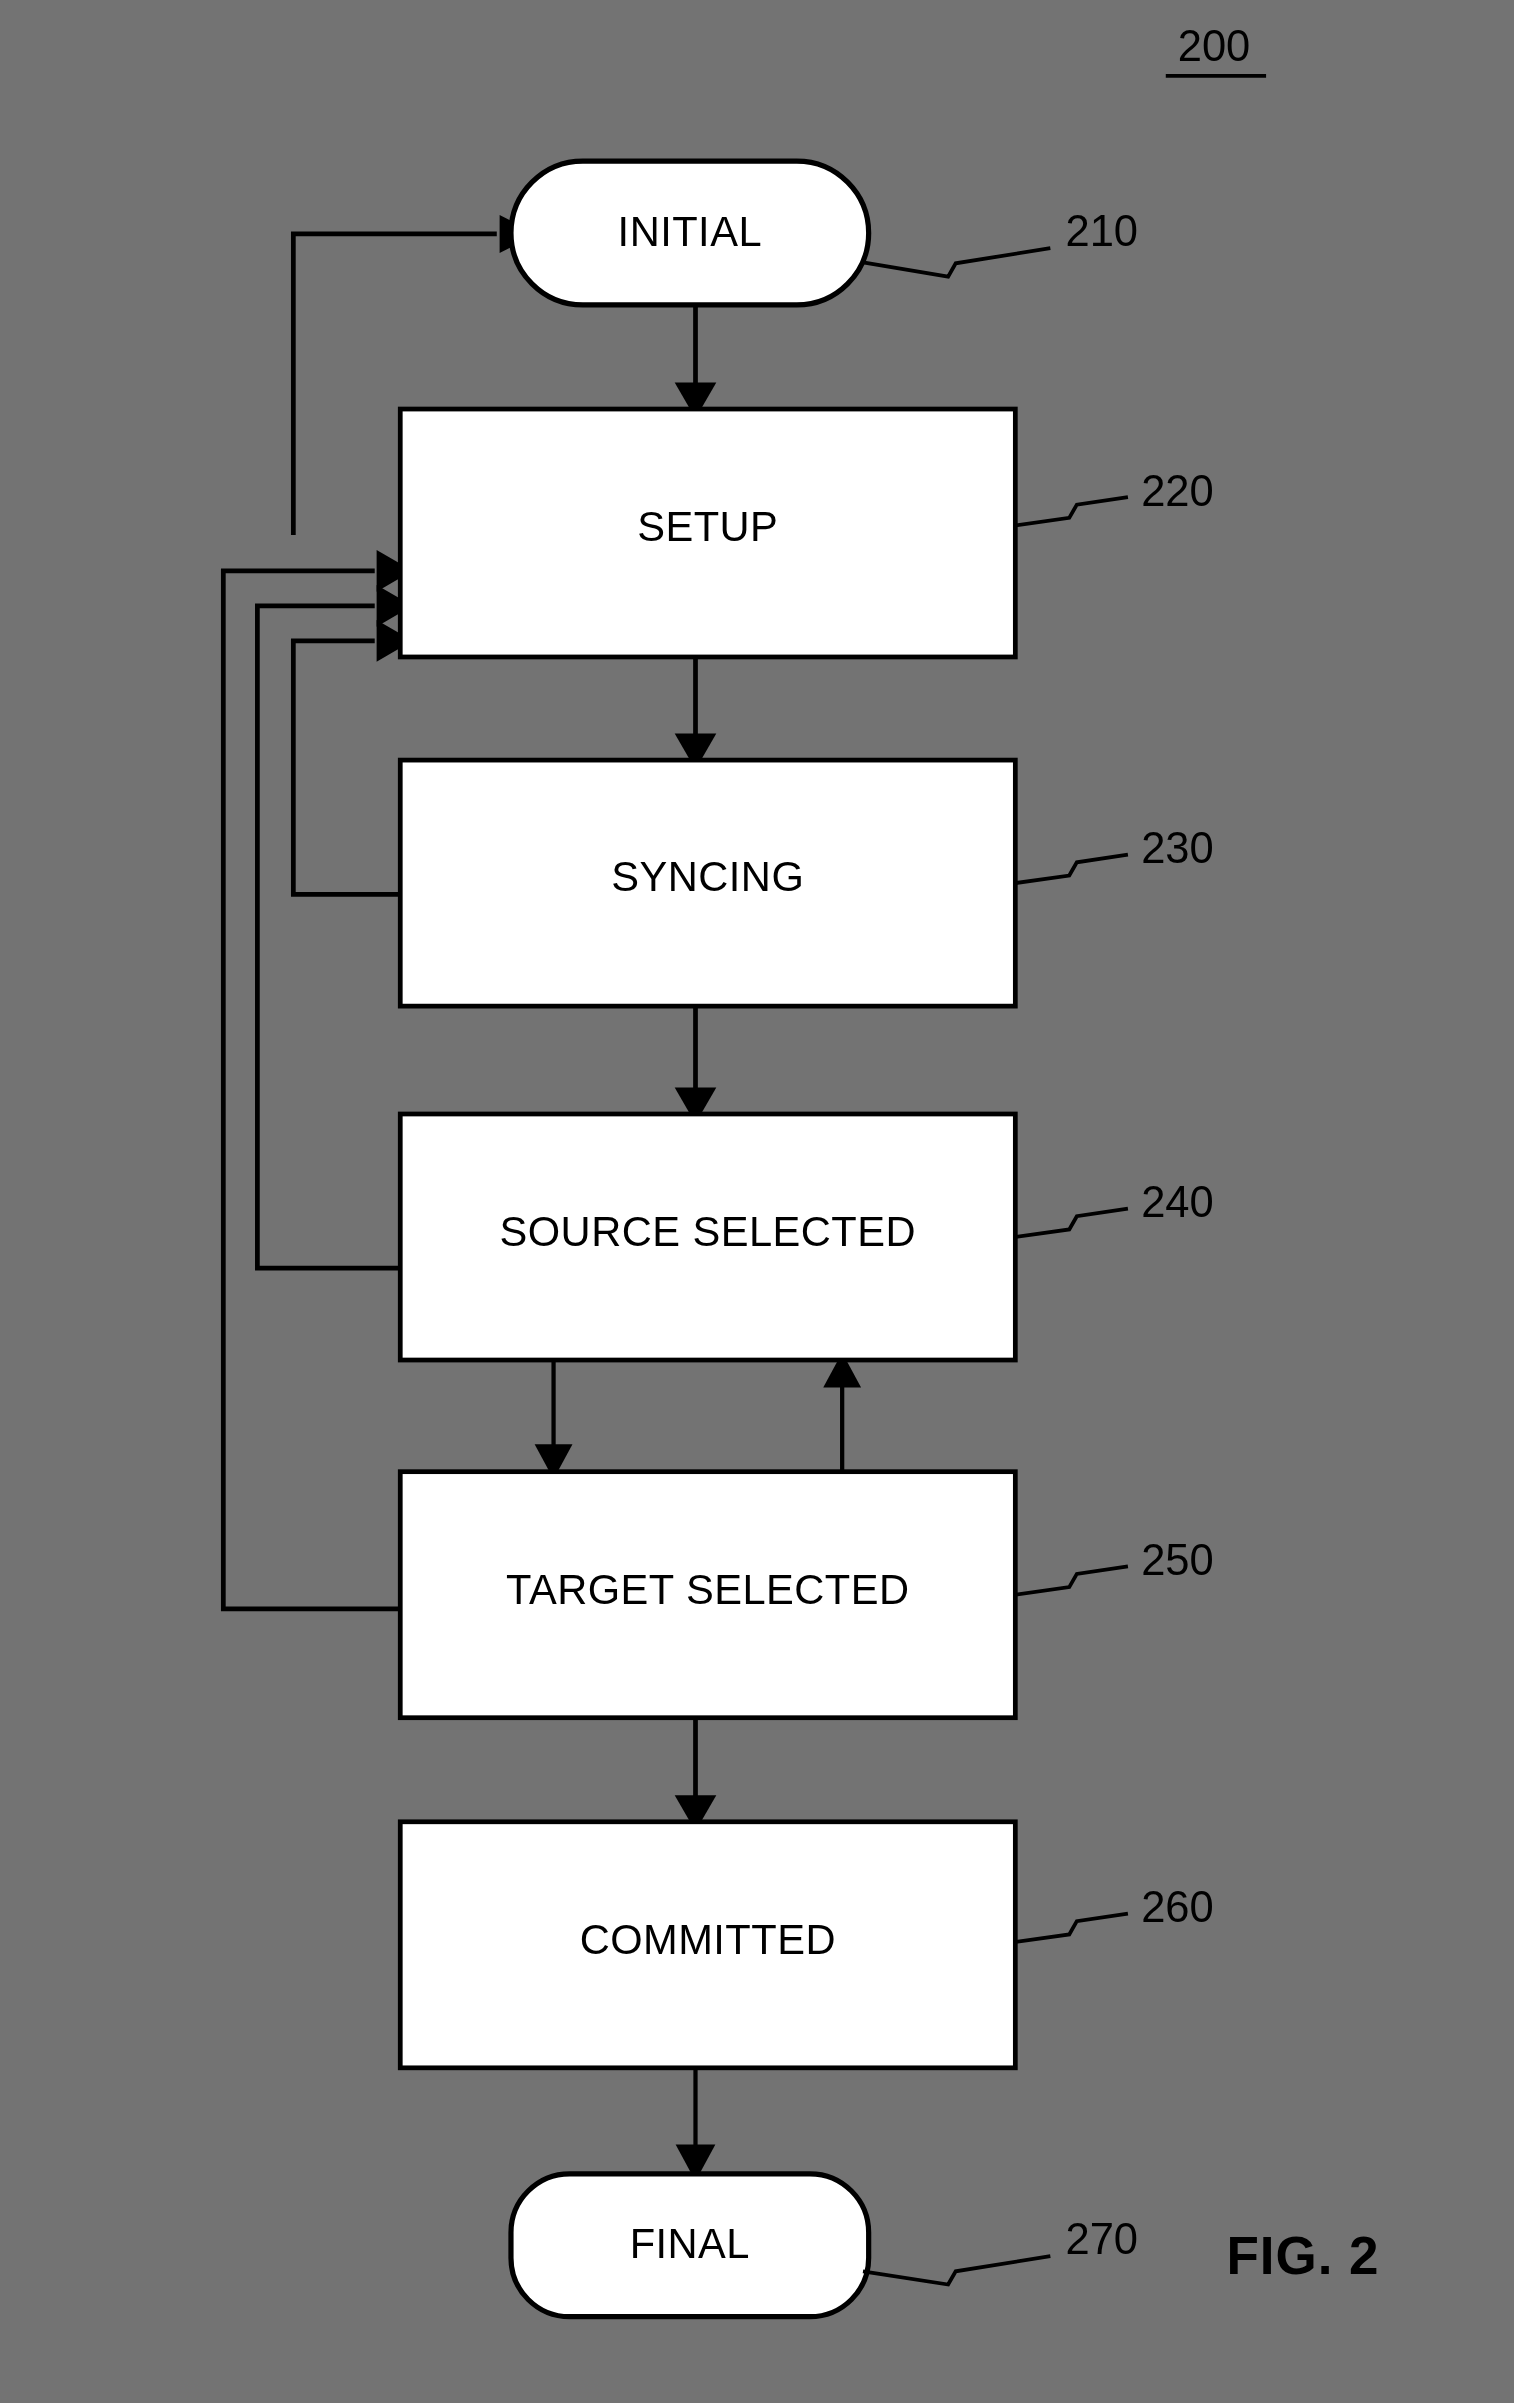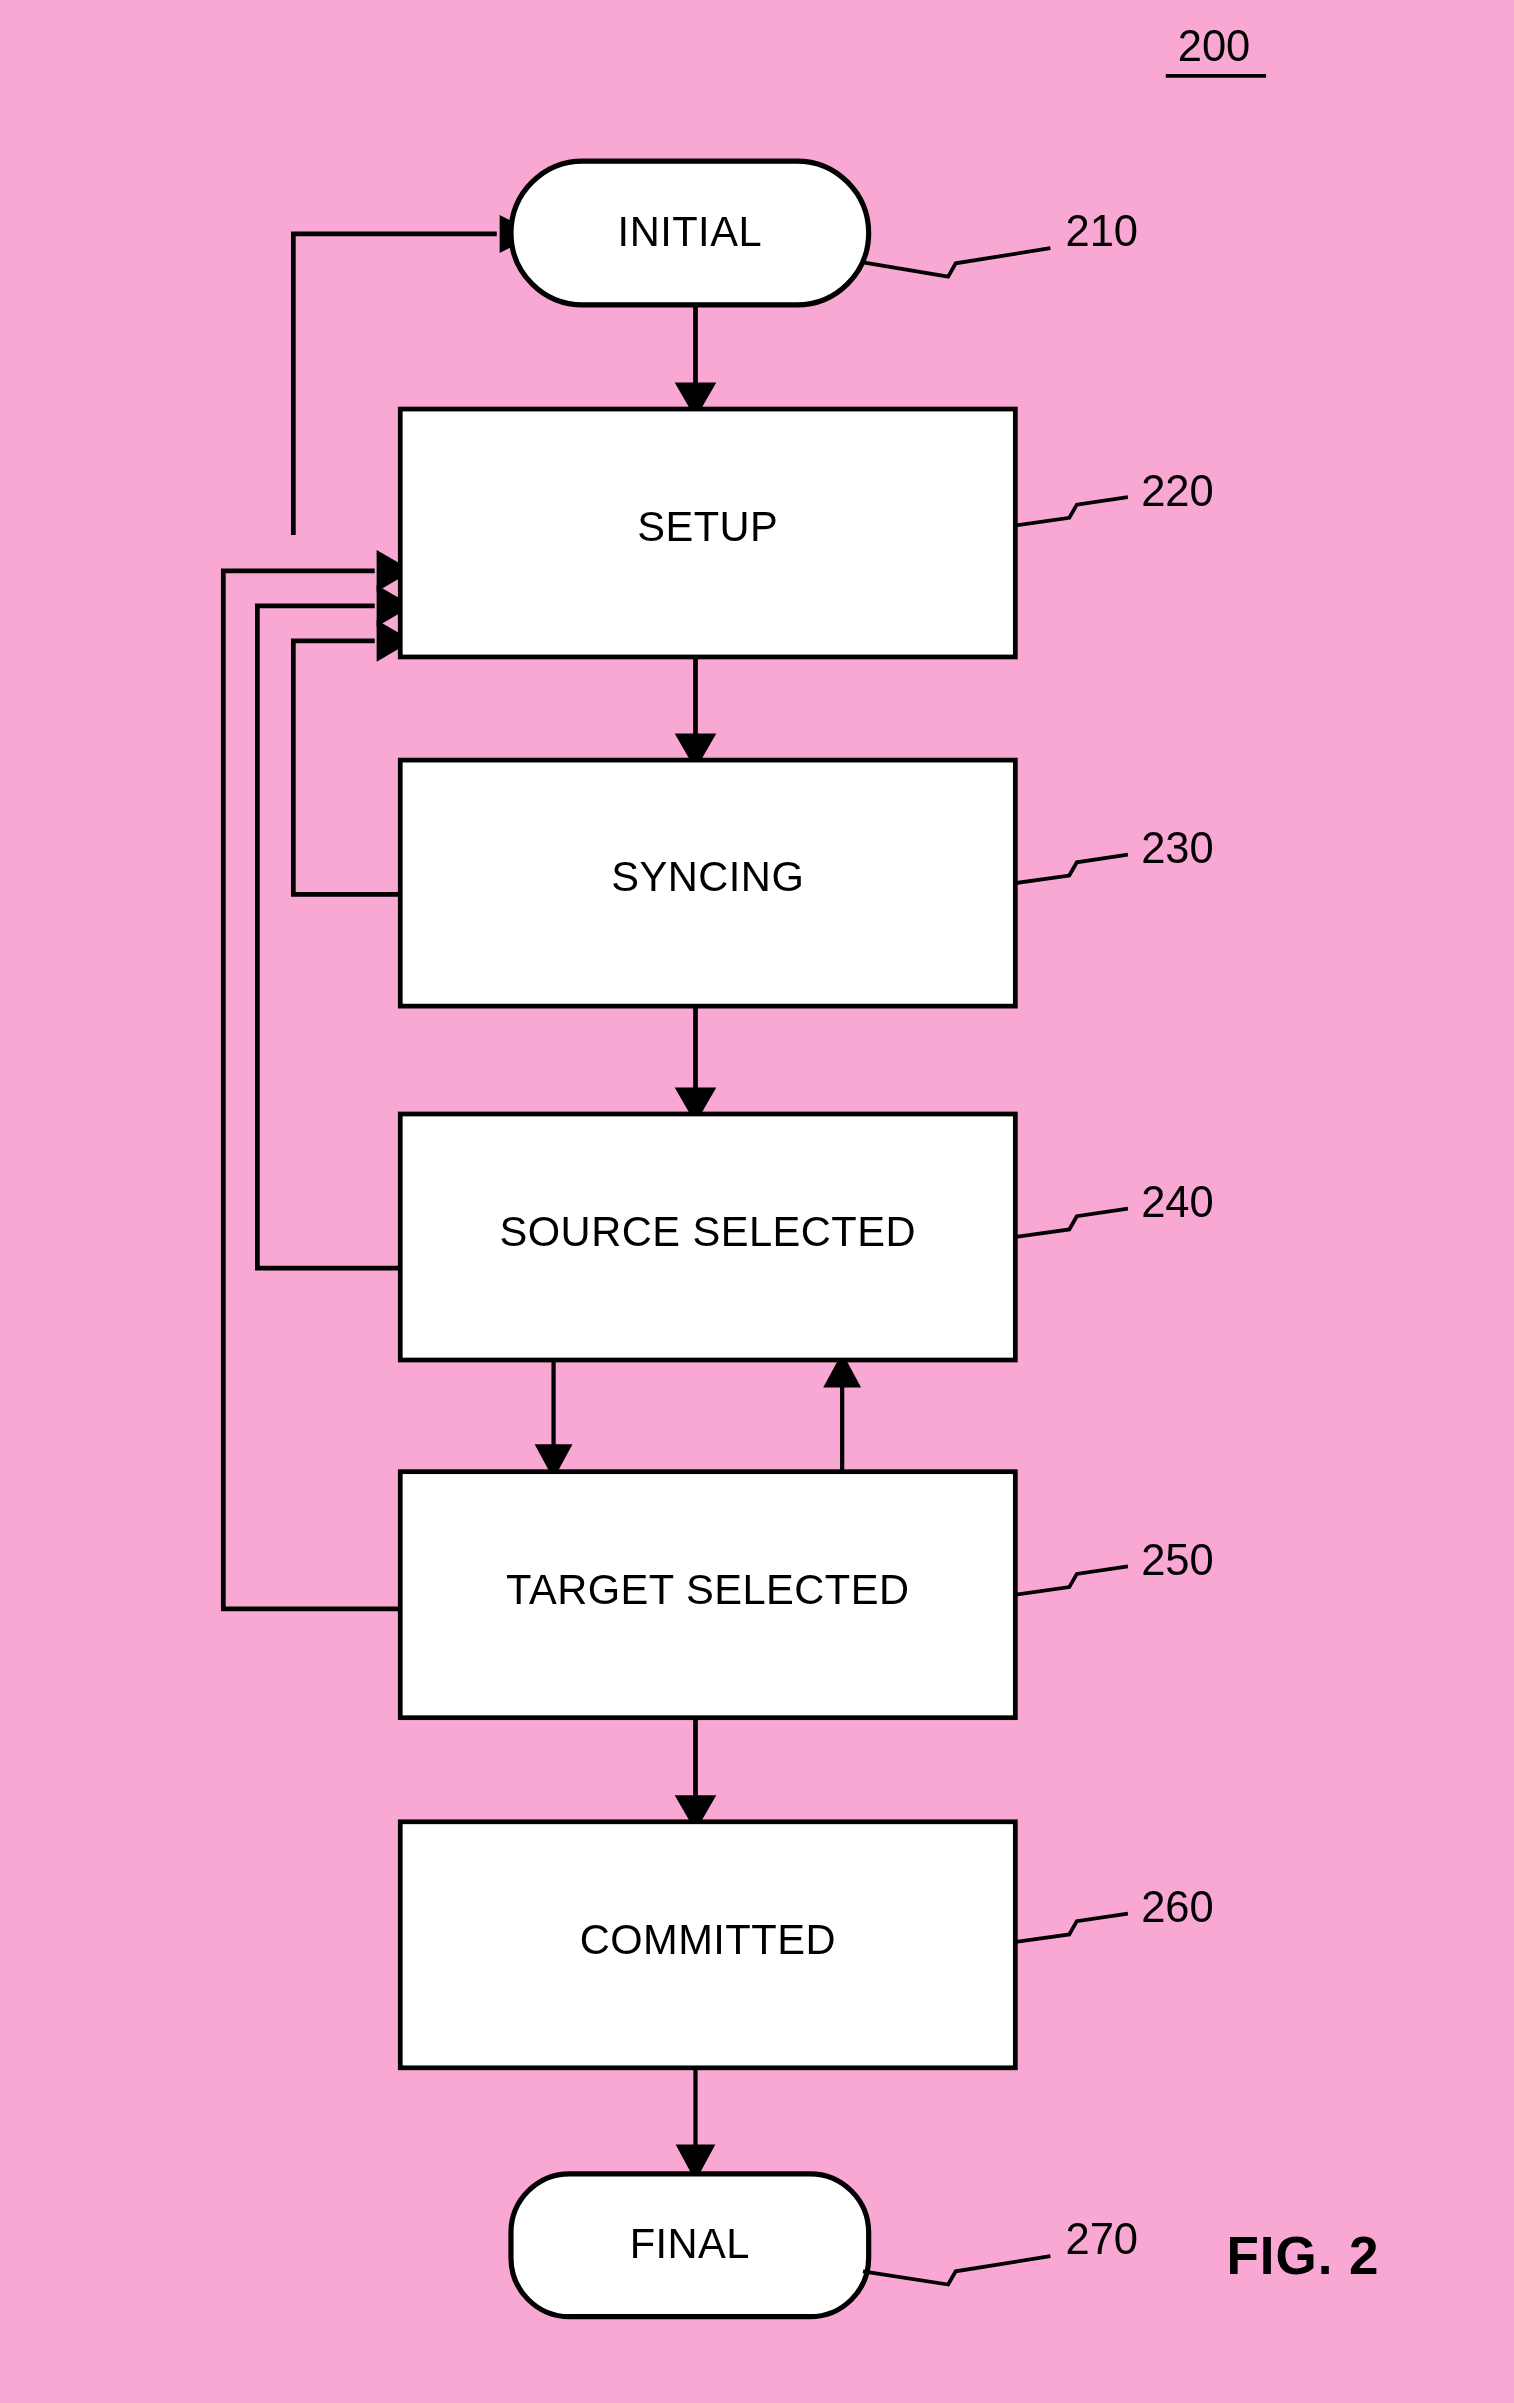--- a/index.html
+++ b/index.html
@@ -9,21 +9,21 @@
     background: #ffffff;
   }
   body {
     font-family: "Liberation Sans", "DejaVu Sans", sans-serif;
     color: #000000;
   }
   #page {
     position: relative;
     width: 1514px;
     height: 2404px;
-    background: #f9a8d4;
+    background: #737373;
     overflow: hidden;
   }
   #figure-svg {
     position: absolute;
     left: 0;
     top: 0;
     width: 1514px;
     height: 2404px;
     display: block;
   }

